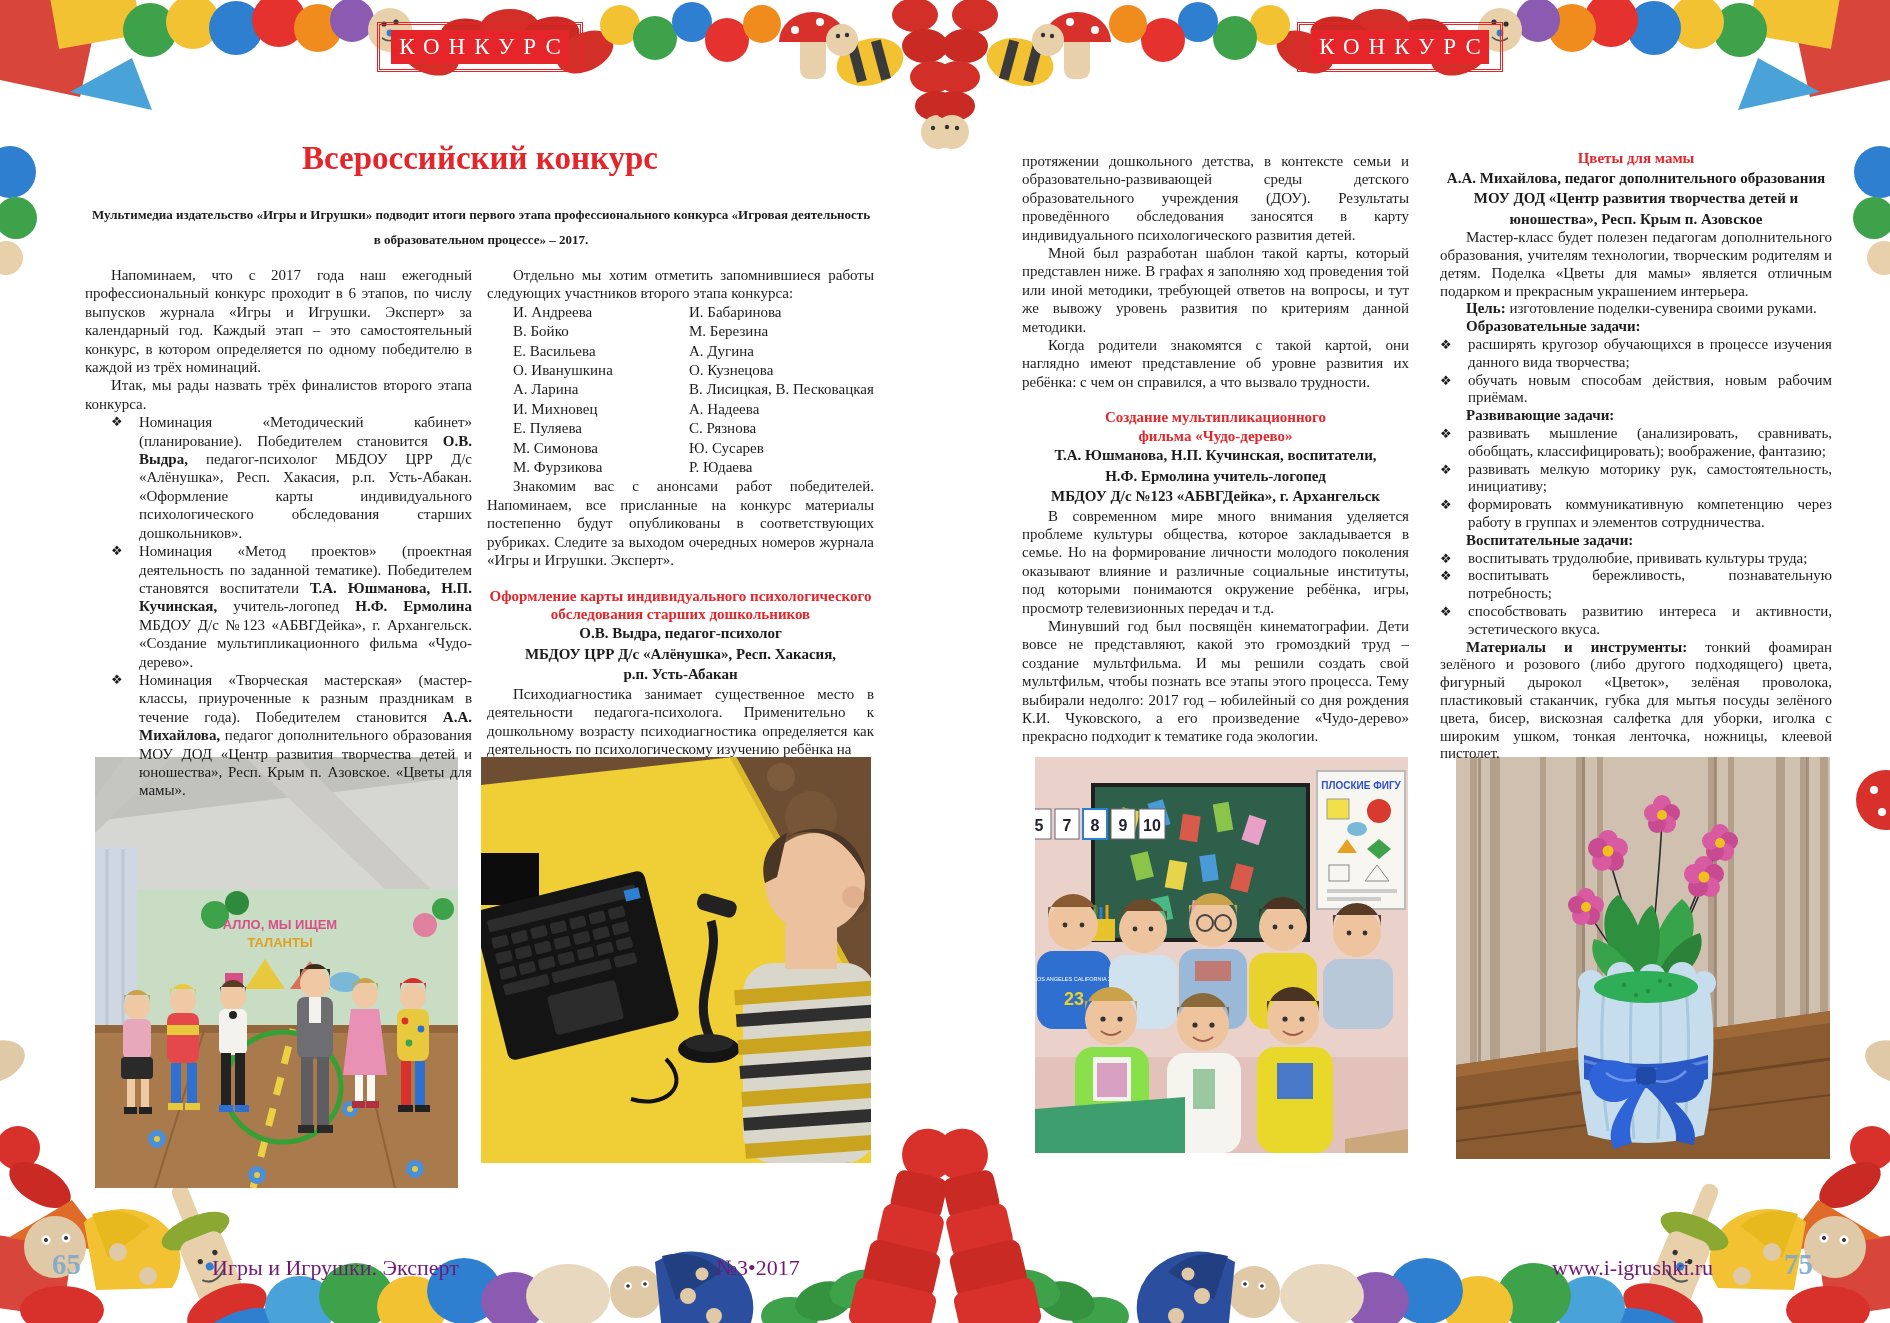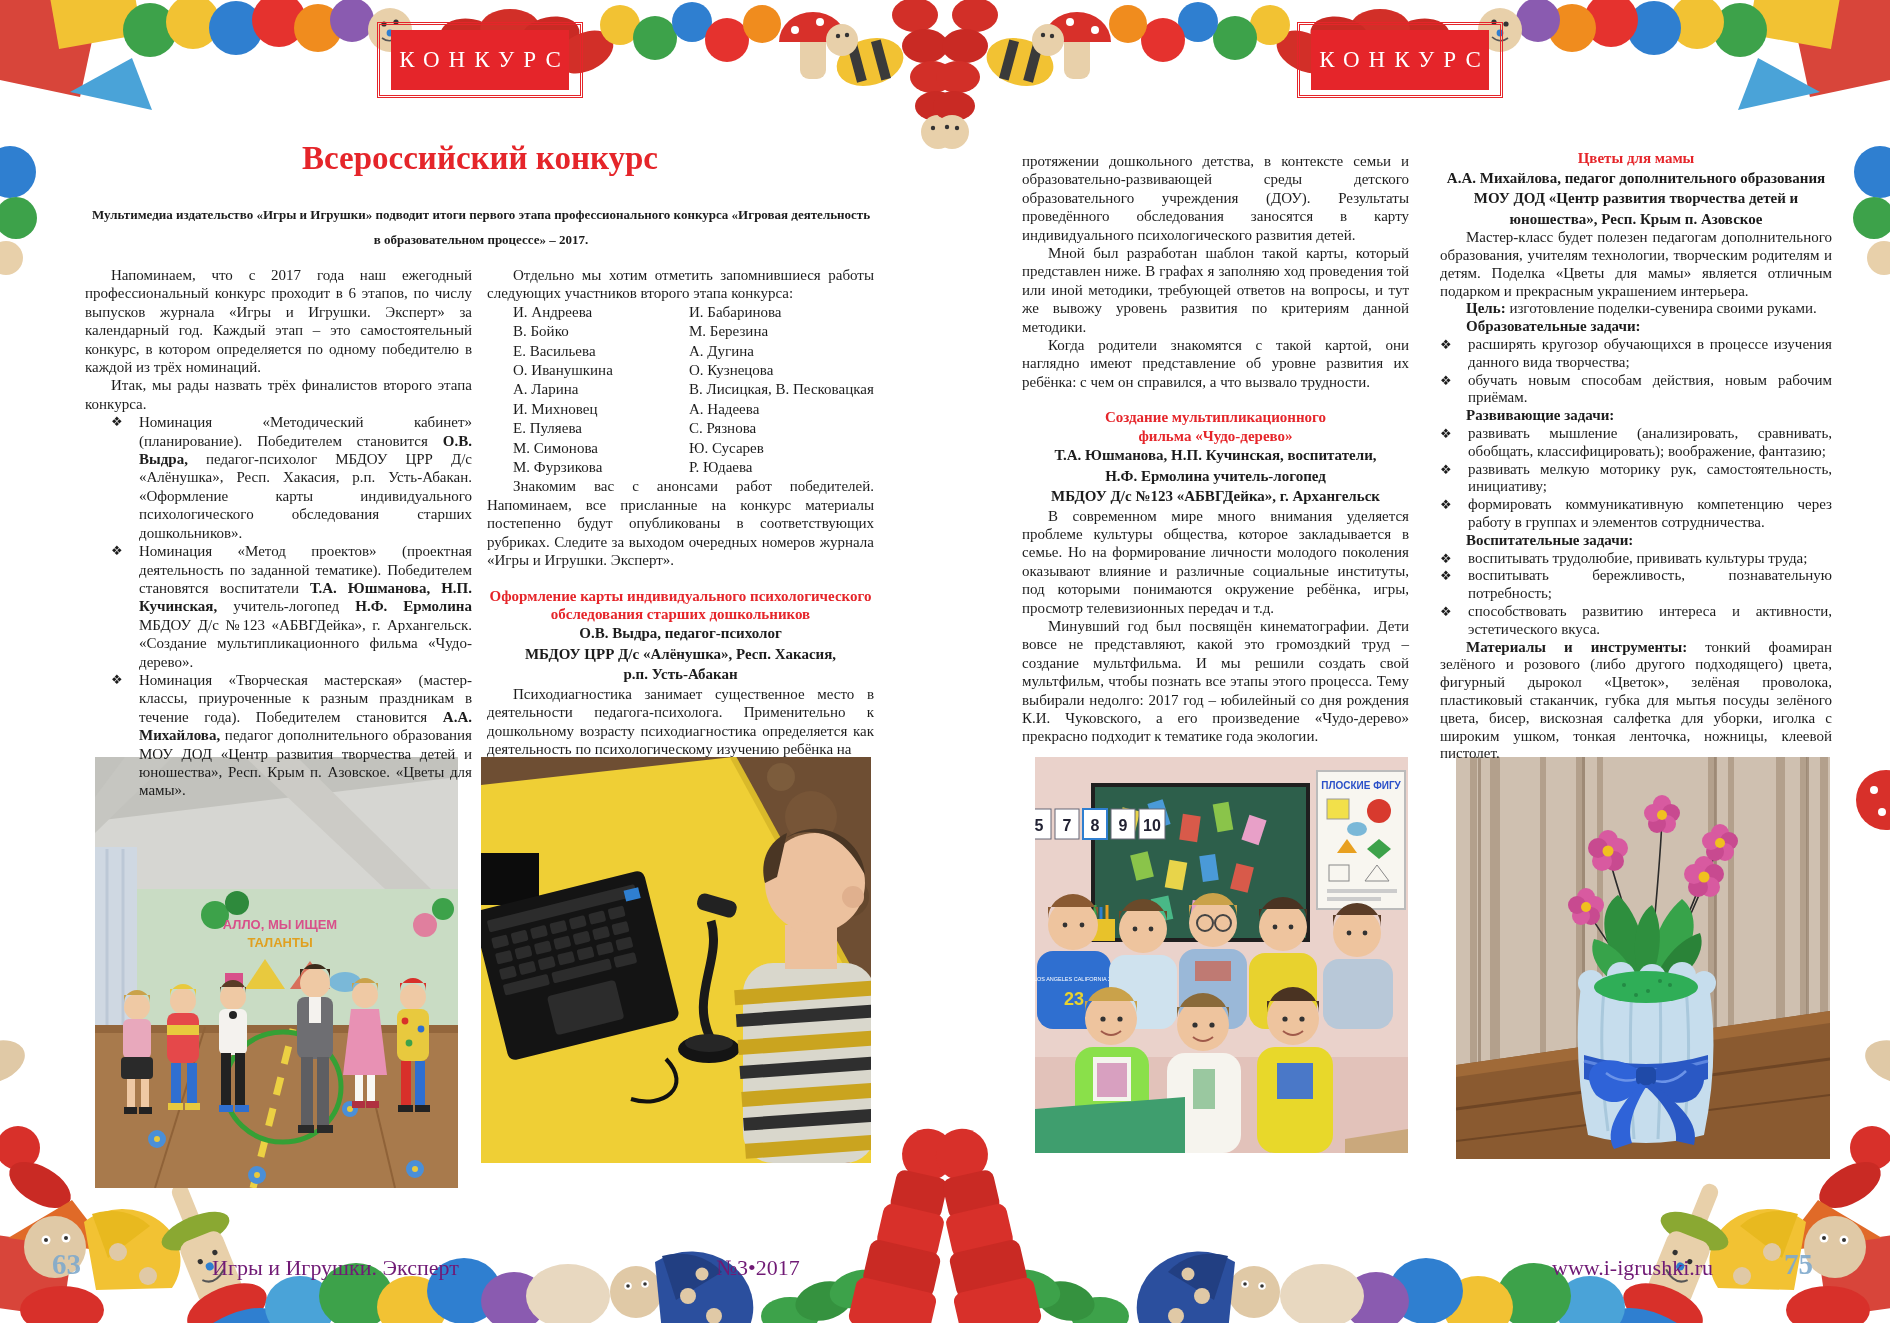--- a/index.html
+++ b/index.html
@@ -1,19 +1,19 @@
 <!DOCTYPE html>
 <html><head>
 <meta charset="utf-8">
 <style>
   html,body{margin:0;padding:0;background:#777;}
   .spread{position:relative;width:1890px;height:1323px;background:#ffffff;overflow:hidden;
           font-family:"Liberation Serif", serif;color:#1c1c1c;}
   .deco{position:absolute;left:0;top:0;z-index:0;pointer-events:none;}
-  .banner{position:absolute;top:30px;width:178px;height:60px;background:#e5252a;z-index:2;
+  .banner{position:absolute;top:30px;width:178px;height:34px;background:#e5252a;z-index:2;
           display:flex;align-items:center;justify-content:center;color:#fff;
           font-size:23px;letter-spacing:9px;text-indent:9px;font-weight:500;}
   .banner::before{content:'';position:absolute;inset:-8px -14px;border:3px double #e5252a;}
   .banner.left{left:391px}.banner.right{left:1311px}
   .page-title{position:absolute;left:80px;top:110px;width:800px;z-index:2;text-align:center;
               color:#e5252a;font-weight:bold;font-size:33px;line-height:41px;margin-top:28px;}
   .subtitle{position:absolute;left:88px;top:202px;width:786px;z-index:2;text-align:center;
             font-weight:bold;font-size:13px;line-height:25px;}
   .col{position:absolute;z-index:2;font-size:15px;line-height:18.4px;text-align:justify;}
   .col1{left:85px;top:266px;width:387px;}
@@ -673,19 +673,19 @@
         <path d="M190,318 C230,290 264,312 240,340 C218,356 196,336 190,318 Z" fill="#2a58c4"></path>
         <path d="M150,316 C160,324 174,326 186,320" stroke="#6b93e8" stroke-width="2.5" fill="none"></path>
         <path d="M230,314 C220,324 206,328 194,322" stroke="#6b93e8" stroke-width="2.5" fill="none"></path>
         <rect x="180" y="310" width="20" height="18" rx="5" fill="#1f4aa8"></rect>
         <path d="M184,326 C162,352 148,374 158,392 L176,386 C170,368 180,346 190,330 Z" fill="#2f63d8"></path>
         <path d="M196,326 C224,348 244,366 238,388 L220,384 C222,366 206,344 190,330 Z" fill="#2a58c4"></path>
       </g>
     </svg>
   </div>
 
-  <div class="pagenum" style="left:52px;top:1248px;">63</div>
+  <div class="pagenum" style="left:52px;top:1248px;">65</div>
   <div class="footer-text" style="left:212px;top:1255px;">Игры и Игрушки. Эксперт</div>
   <div class="footer-text" style="left:716px;top:1255px;">№3•2017</div>
   <div class="footer-text" style="left:1552px;top:1255px;">www.i-igrushki.ru</div>
   <div class="pagenum" style="left:1784px;top:1248px;">75</div>
 
 </div>
 
 </body></html>

